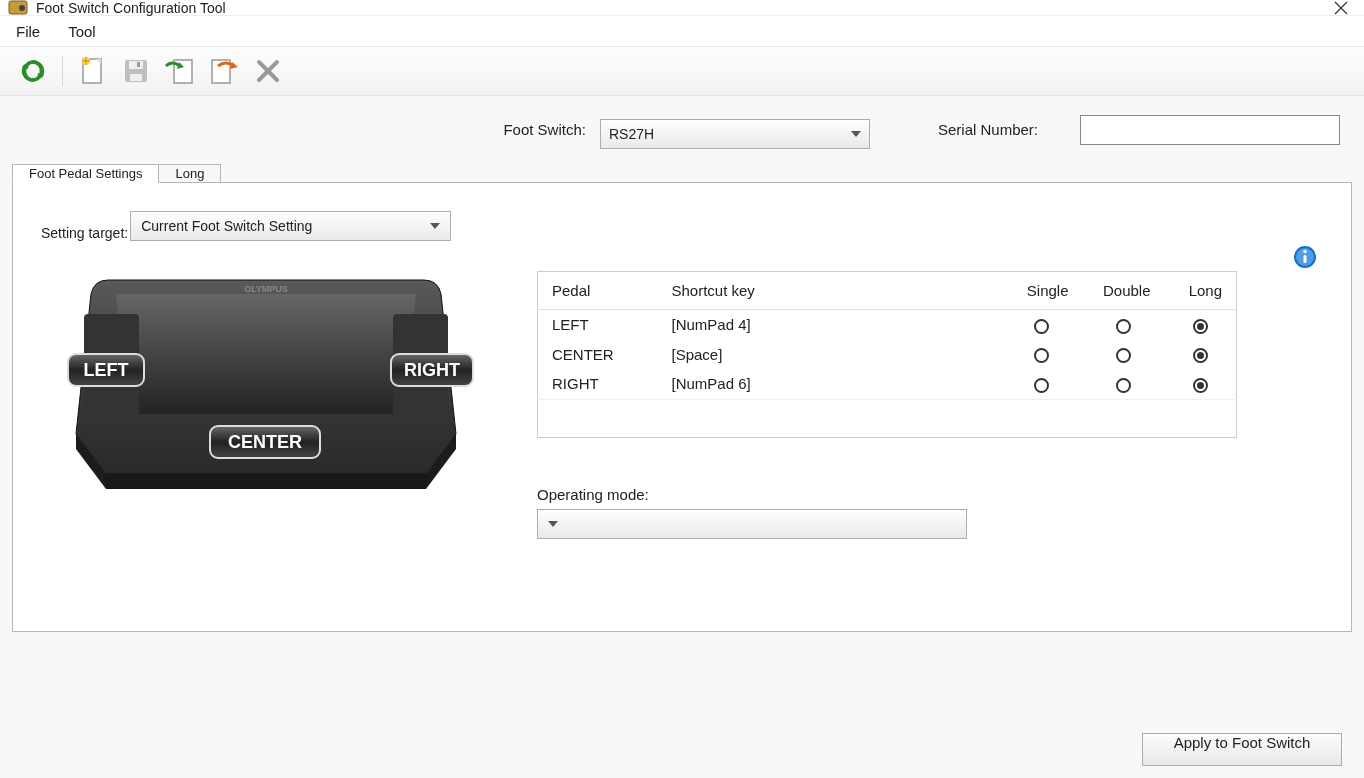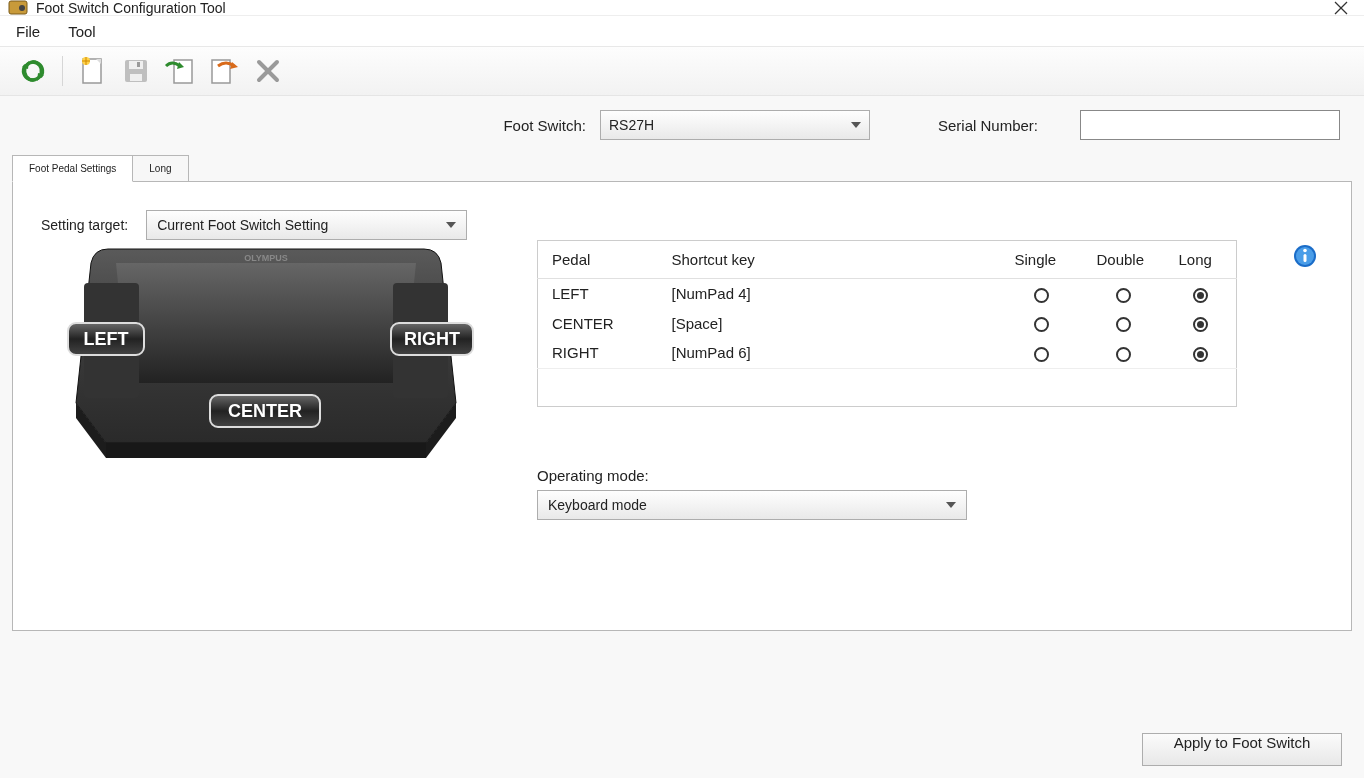--- a/index.html
+++ b/index.html
@@ -10,44 +10,44 @@
     .titlebar .spacer { flex: 1; }
     .titlebar .win-close { width: 46px; height: 34px; display:flex; align-items:center; justify-content:center; cursor:pointer; font-size: 16px;}
     .menubar { height: 30px; background: #fff; display: flex; align-items: center; padding: 0 16px; gap: 28px; }
     .menubar span { cursor: pointer; font-size: 15px; }
     .toolbar { height: 50px; background: linear-gradient(#fdfdfd,#f2f2f2); border-top: 1px solid #e8e8e8; border-bottom: 1px solid #e5e5e5; display:flex; align-items:center; padding: 0 16px; gap: 10px; }
     .tool-btn { width: 34px; height: 34px; display:flex; align-items:center; justify-content:center; cursor:pointer; border-radius: 3px; }
     .tool-sep { width: 1px; height: 30px; background: #d6d6d6; margin: 0 2px; }
     .content-top { display:flex; align-items:center; gap: 14px; padding: 14px 24px 14px 24px; justify-content: flex-end; }
     .content-top label { font-size: 15px; }
     .select-box { height: 30px; background: linear-gradient(#fefefe,#e9e9e9); border: 1px solid #adadad; display:flex; align-items:center; padding: 0 8px; cursor:pointer; }
-    .select-box.foot { width: 270px; }
+    .select-box.foot { width: 270px; margin-top: 9px; }
     .select-box .txt { flex:1; }
     .serial-input { width: 260px; height: 30px; border: 1px solid #888; background: #fff; padding: 0 6px; }
     .tab-container { margin: 0 12px; }
     .tab-headers { display:flex; align-items:flex-end; position: relative; z-index:2; }
-    .tab { border: 1px solid #b7b7b7; border-bottom: none; background: #f7f7f7; padding: 7px 16px; font-size: 10px; cursor:pointer; margin-right: -1px; }
+    .tab { border: 1px solid #b7b7b7; border-bottom: none; background: #f7f7f7; padding: 1px 16px; font-size: 13px; cursor:pointer; margin-right: -1px; }
     .tab.active { background: #fff; border-bottom: 1px solid #fff; position: relative; top: 1px; }
     .tab-body { border: 1px solid #b7b7b7; background: #fff; padding: 28px 28px 36px 28px; min-height: 450px; position: relative; }
-    .setting-tgt-row { display:flex; align-items:center; gap: 18px; }
+    .setting-tgt-row { display:flex; align-items:flex-end; gap: 2px; margin-bottom: 30px; }
     .select-box.tgt { width: 321px; padding: 0 10px; }
     .info-icon { position: absolute; right: 34px; top: 62px; cursor:pointer; }
     .body-columns { display:flex; gap: 46px; }
     .pedal-image { width: 450px; height: 240px; display:flex; align-items:center; justify-content:center; }
     .pedal-svg { width: 440px; height: 235px; }
     .table-wrap { flex:1; }
     table.pedal-table { width: 700px; border-collapse: collapse; border: 1px solid #ccc; }
     table.pedal-table th { font-weight: 400; text-align: left; padding: 10px 14px; border-bottom: 1px solid #e0e0e0; font-size: 15px; }
-    table.pedal-table th.center { text-align: left; }
+    table.pedal-table th.center { text-align: right; }
     table.pedal-table td { padding: 6px 14px; font-size: 15px; }
     table.pedal-table td.center { text-align: center; }
     table.pedal-table tr.empty td { height: 38px; border-top: 1px solid #eee; }
     .radio { display:inline-block; width:15px; height:15px; border: 2px solid #333; border-radius: 50%; position: relative; cursor: pointer; vertical-align: middle; }
     .radio.checked::after { content:''; position:absolute; width:7px; height:7px; background:#333; border-radius:50%; left:2px; top:2px; }
-    .op-mode-block { margin-top: 60px; }
+    .op-mode-block { margin-top: 48px; }
     .op-mode-block .lbl { font-size: 15px; margin-bottom: 6px; display: block; }
     .select-box.op { width: 430px; padding: 0 10px; }
     .footer { position: fixed; bottom: 0; left: 0; right: 0; height: 58px; display:flex; justify-content:flex-end; align-items:center; gap: 16px; padding-right: 22px; }
     .btn { width: 163px; height: 33px; background: linear-gradient(#fbfbfb,#e8e8e8); border: 1px solid #adadad; cursor: pointer; font-size: 15px; display:flex; align-items:flex-start; justify-content:center; }
     .chev { width:0;height:0;border-left:5px solid transparent;border-right:5px solid transparent;border-top:6px solid #555; }
   </style>
 </head>
 <body>
 
 <div class="titlebar">
@@ -239,21 +239,20 @@
                 <td></td>
                 <td></td>
                 <td></td>
               </tr>
             </tbody>
         </table>
 
         <div class="op-mode-block">
           <span class="lbl">Operating mode:</span>
           <div class="select-box op">
-            <span class="txt">Keyboard mode</span>
             <span class="chev"></span>
           </div>
         </div>
       </div>
     </div>
 
   </div>
 </div>
 
 <div class="footer">

